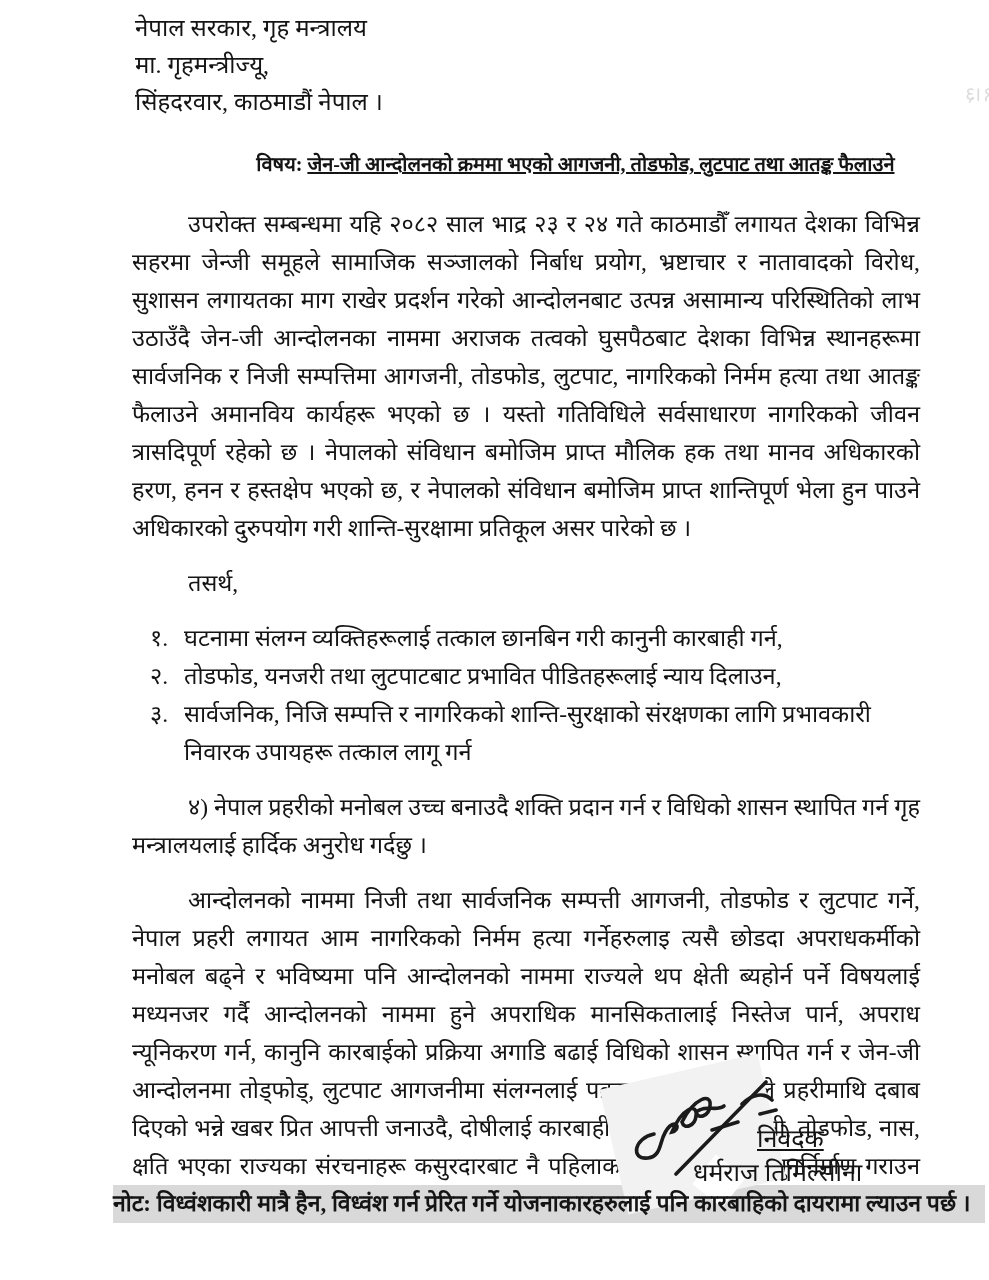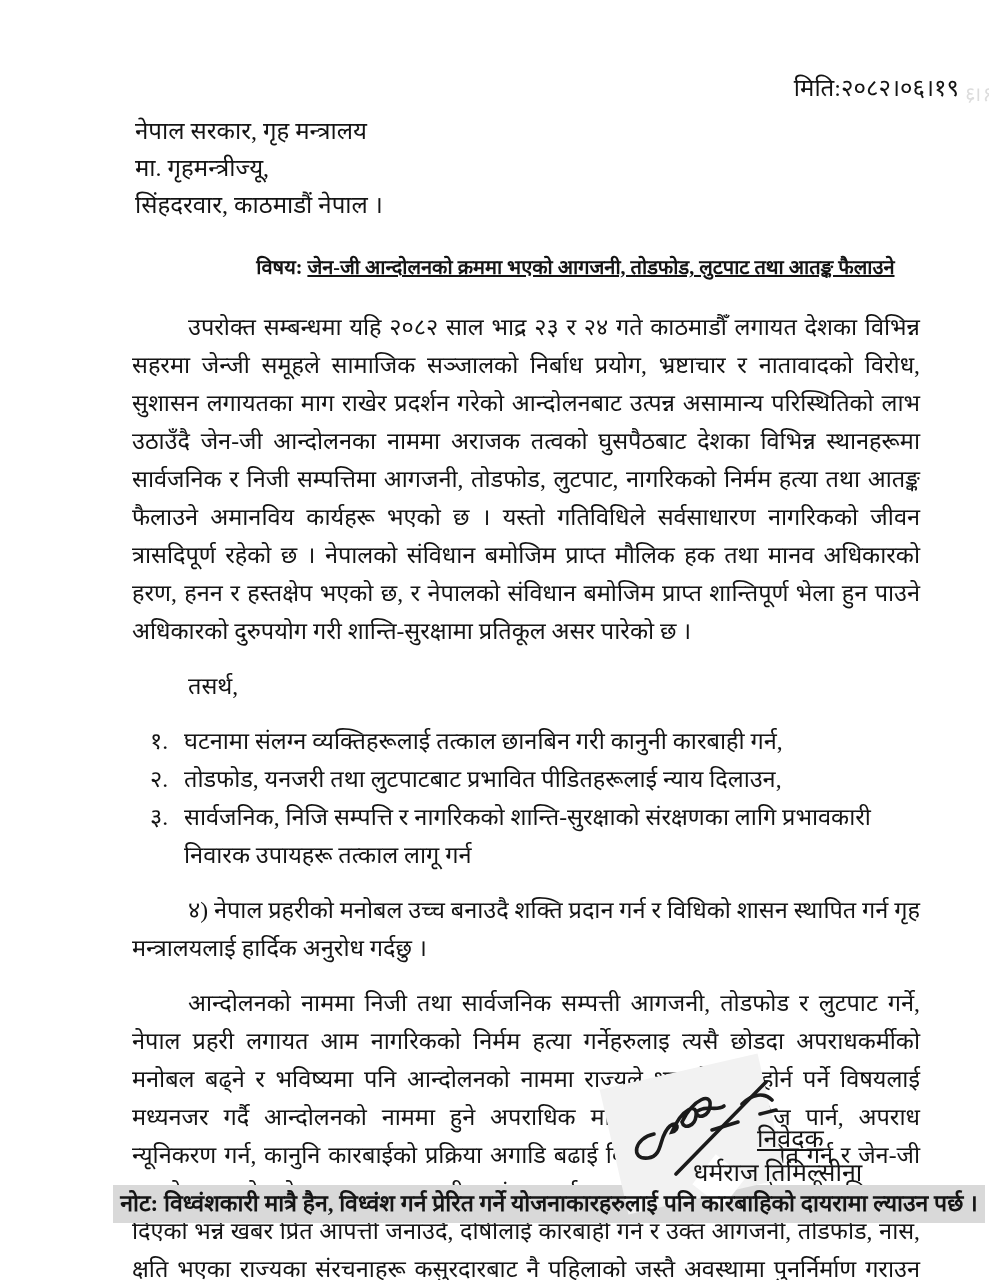--- a/index.html
+++ b/index.html
@@ -84,41 +84,39 @@
     transform:rotate(38deg);
     z-index:2;
   }
   .note-text{
     position:absolute;
     left:113px;top:1186px;
     width:872px;
     font-size:23px;
     font-weight:700;
     line-height:36px;
-    text-align:center;
     white-space:nowrap;
     z-index:3;
   }
   .bleed{
     position:absolute;
     right:-4px;top:80px;
     font-size:20px;
     color:#dcdcdc;
     transform:scaleX(-1);
     z-index:0;
   }
 </style>
 </head>
 <body>
 
 <div class="page">
 
   <div class="bleed">९।३</div>
 
-  <div class="date-line">मिति:२०८२।०६।१९</div>
 
   <div class="address">
     <div>नेपाल सरकार, गृह मन्त्रालय</div>
     <div>मा. गृहमन्त्रीज्यू,</div>
     <div>सिंहदरवार, काठमाडौं नेपाल ।</div>
   </div>
 
   <div class="subject">
     <span class="prefix">विषय:</span>
     <span class="title">जेन-जी आन्दोलनको क्रममा भएको आगजनी, तोडफोड, लुटपाट तथा आतङ्क फैलाउने</span><br>

